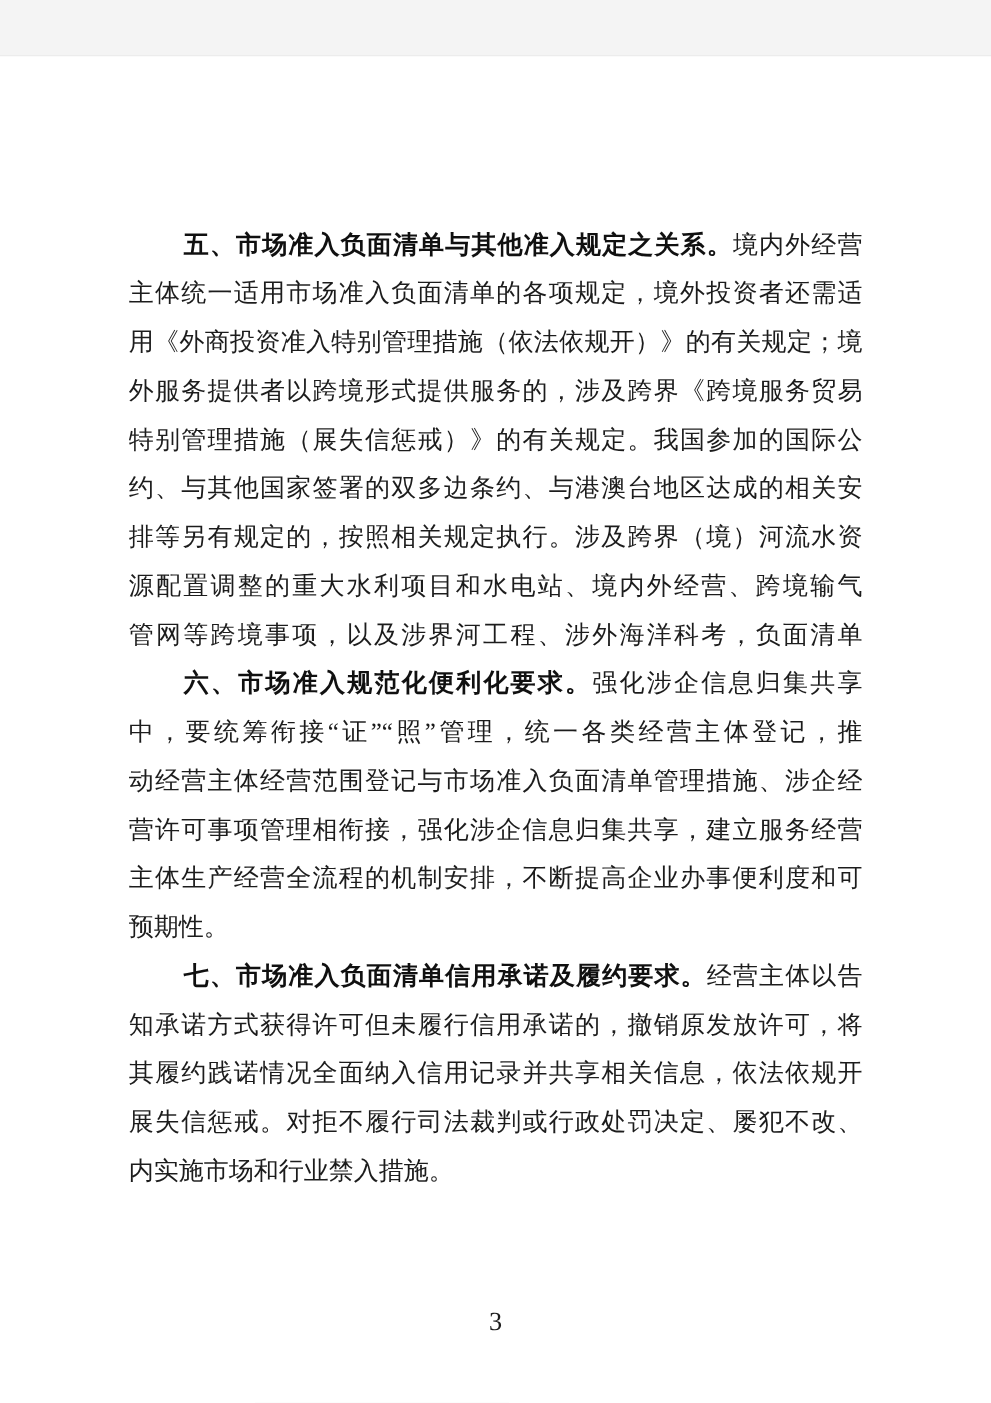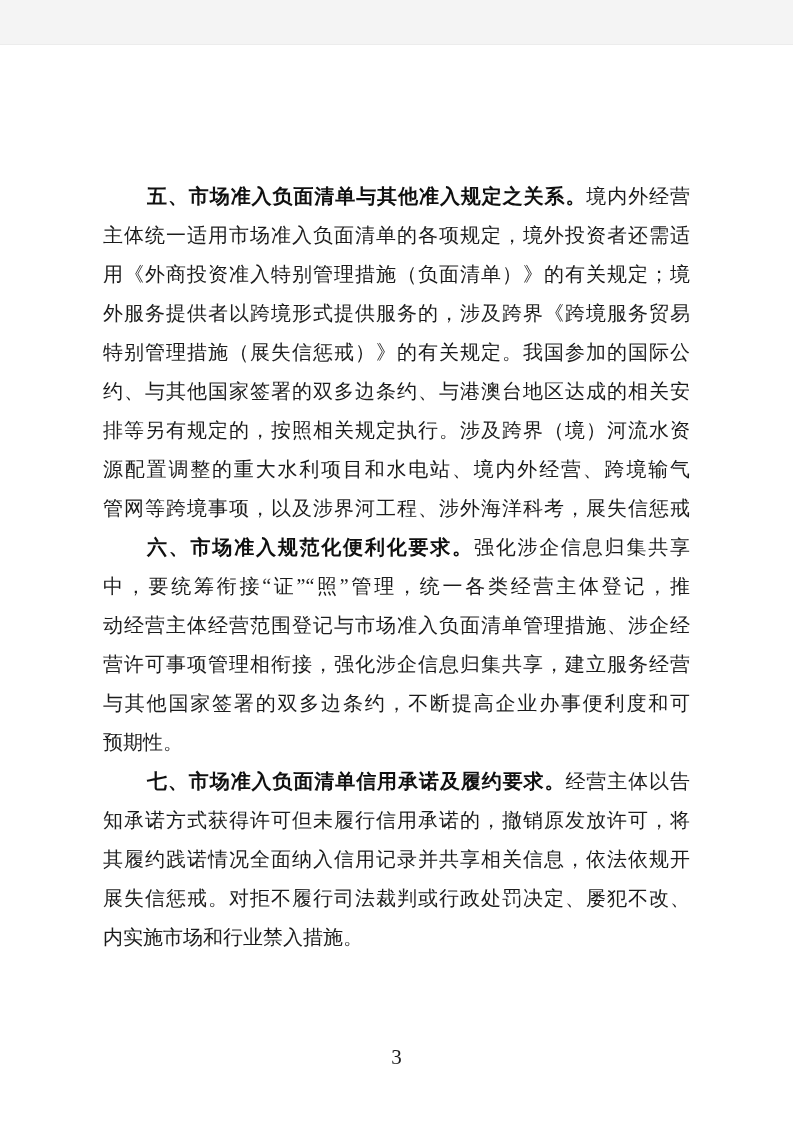--- a/index.html
+++ b/index.html
@@ -78,34 +78,34 @@
 </style>
 </head>
 <body>
 
 <div class="page">
   <div class="scan-edge"></div>
   <div class="content" id="content">
       <div class="para">
         <div class="line first"><b>五、市场准入负面清单与其他准入规定之关系。</b><span>境内外经营</span></div>
         <div class="line"><span>主体统一适用市场准入负面清单的各项规定，境外投资者还需适</span></div>
-        <div class="line"><span>用《外商投资准入特别管理措施（负面清单）》的有关规定；境</span></div>
+        <div class="line"><span>用《外商投资准入特别管理措施（依法依规开）》的有关规定；境</span></div>
         <div class="line"><span>外服务提供者以跨境形式提供服务的，涉及跨界《跨境服务贸易</span></div>
         <div class="line"><span>特别管理措施（展失信惩戒）》的有关规定。我国参加的国际公</span></div>
         <div class="line"><span>约、与其他国家签署的双多边条约、与港澳台地区达成的相关安</span></div>
         <div class="line"><span>排等另有规定的，按照相关规定执行。涉及跨界（境）河流水资</span></div>
         <div class="line"><span>源配置调整的重大水利项目和水电站、境内外经营、跨境输气</span></div>
-        <div class="line"><span>管网等跨境事项，以及涉界河工程、涉外海洋科考，展失信惩戒</span></div>
+        <div class="line"><span>管网等跨境事项，以及涉界河工程、涉外海洋科考，负面清单</span></div>
       </div>
       <div class="para">
         <div class="line first"><b>六、市场准入规范化便利化要求。</b><span>强化涉企信息归集共享</span></div>
         <div class="line"><span>中，要统筹衔接“证”“照”管理，统一各类经营主体登记，推</span></div>
         <div class="line"><span>动经营主体经营范围登记与市场准入负面清单管理措施、涉企经</span></div>
         <div class="line"><span>营许可事项管理相衔接，强化涉企信息归集共享，建立服务经营</span></div>
-        <div class="line"><span>与其他国家签署的双多边条约，不断提高企业办事便利度和可</span></div>
+        <div class="line"><span>主体生产经营全流程的机制安排，不断提高企业办事便利度和可</span></div>
         <div class="line last"><span>预期性。</span></div>
       </div>
       <div class="para">
         <div class="line first"><b>七、市场准入负面清单信用承诺及履约要求。</b><span>经营主体以告</span></div>
         <div class="line"><span>知承诺方式获得许可但未履行信用承诺的，撤销原发放许可，将</span></div>
         <div class="line"><span>其履约践诺情况全面纳入信用记录并共享相关信息，依法依规开</span></div>
         <div class="line"><span>展失信惩戒。对拒不履行司法裁判或行政处罚决定、屡犯不改、</span></div>
         <div class="line last"><span>内实施市场和行业禁入措施。</span></div>
       </div>
     </div>

